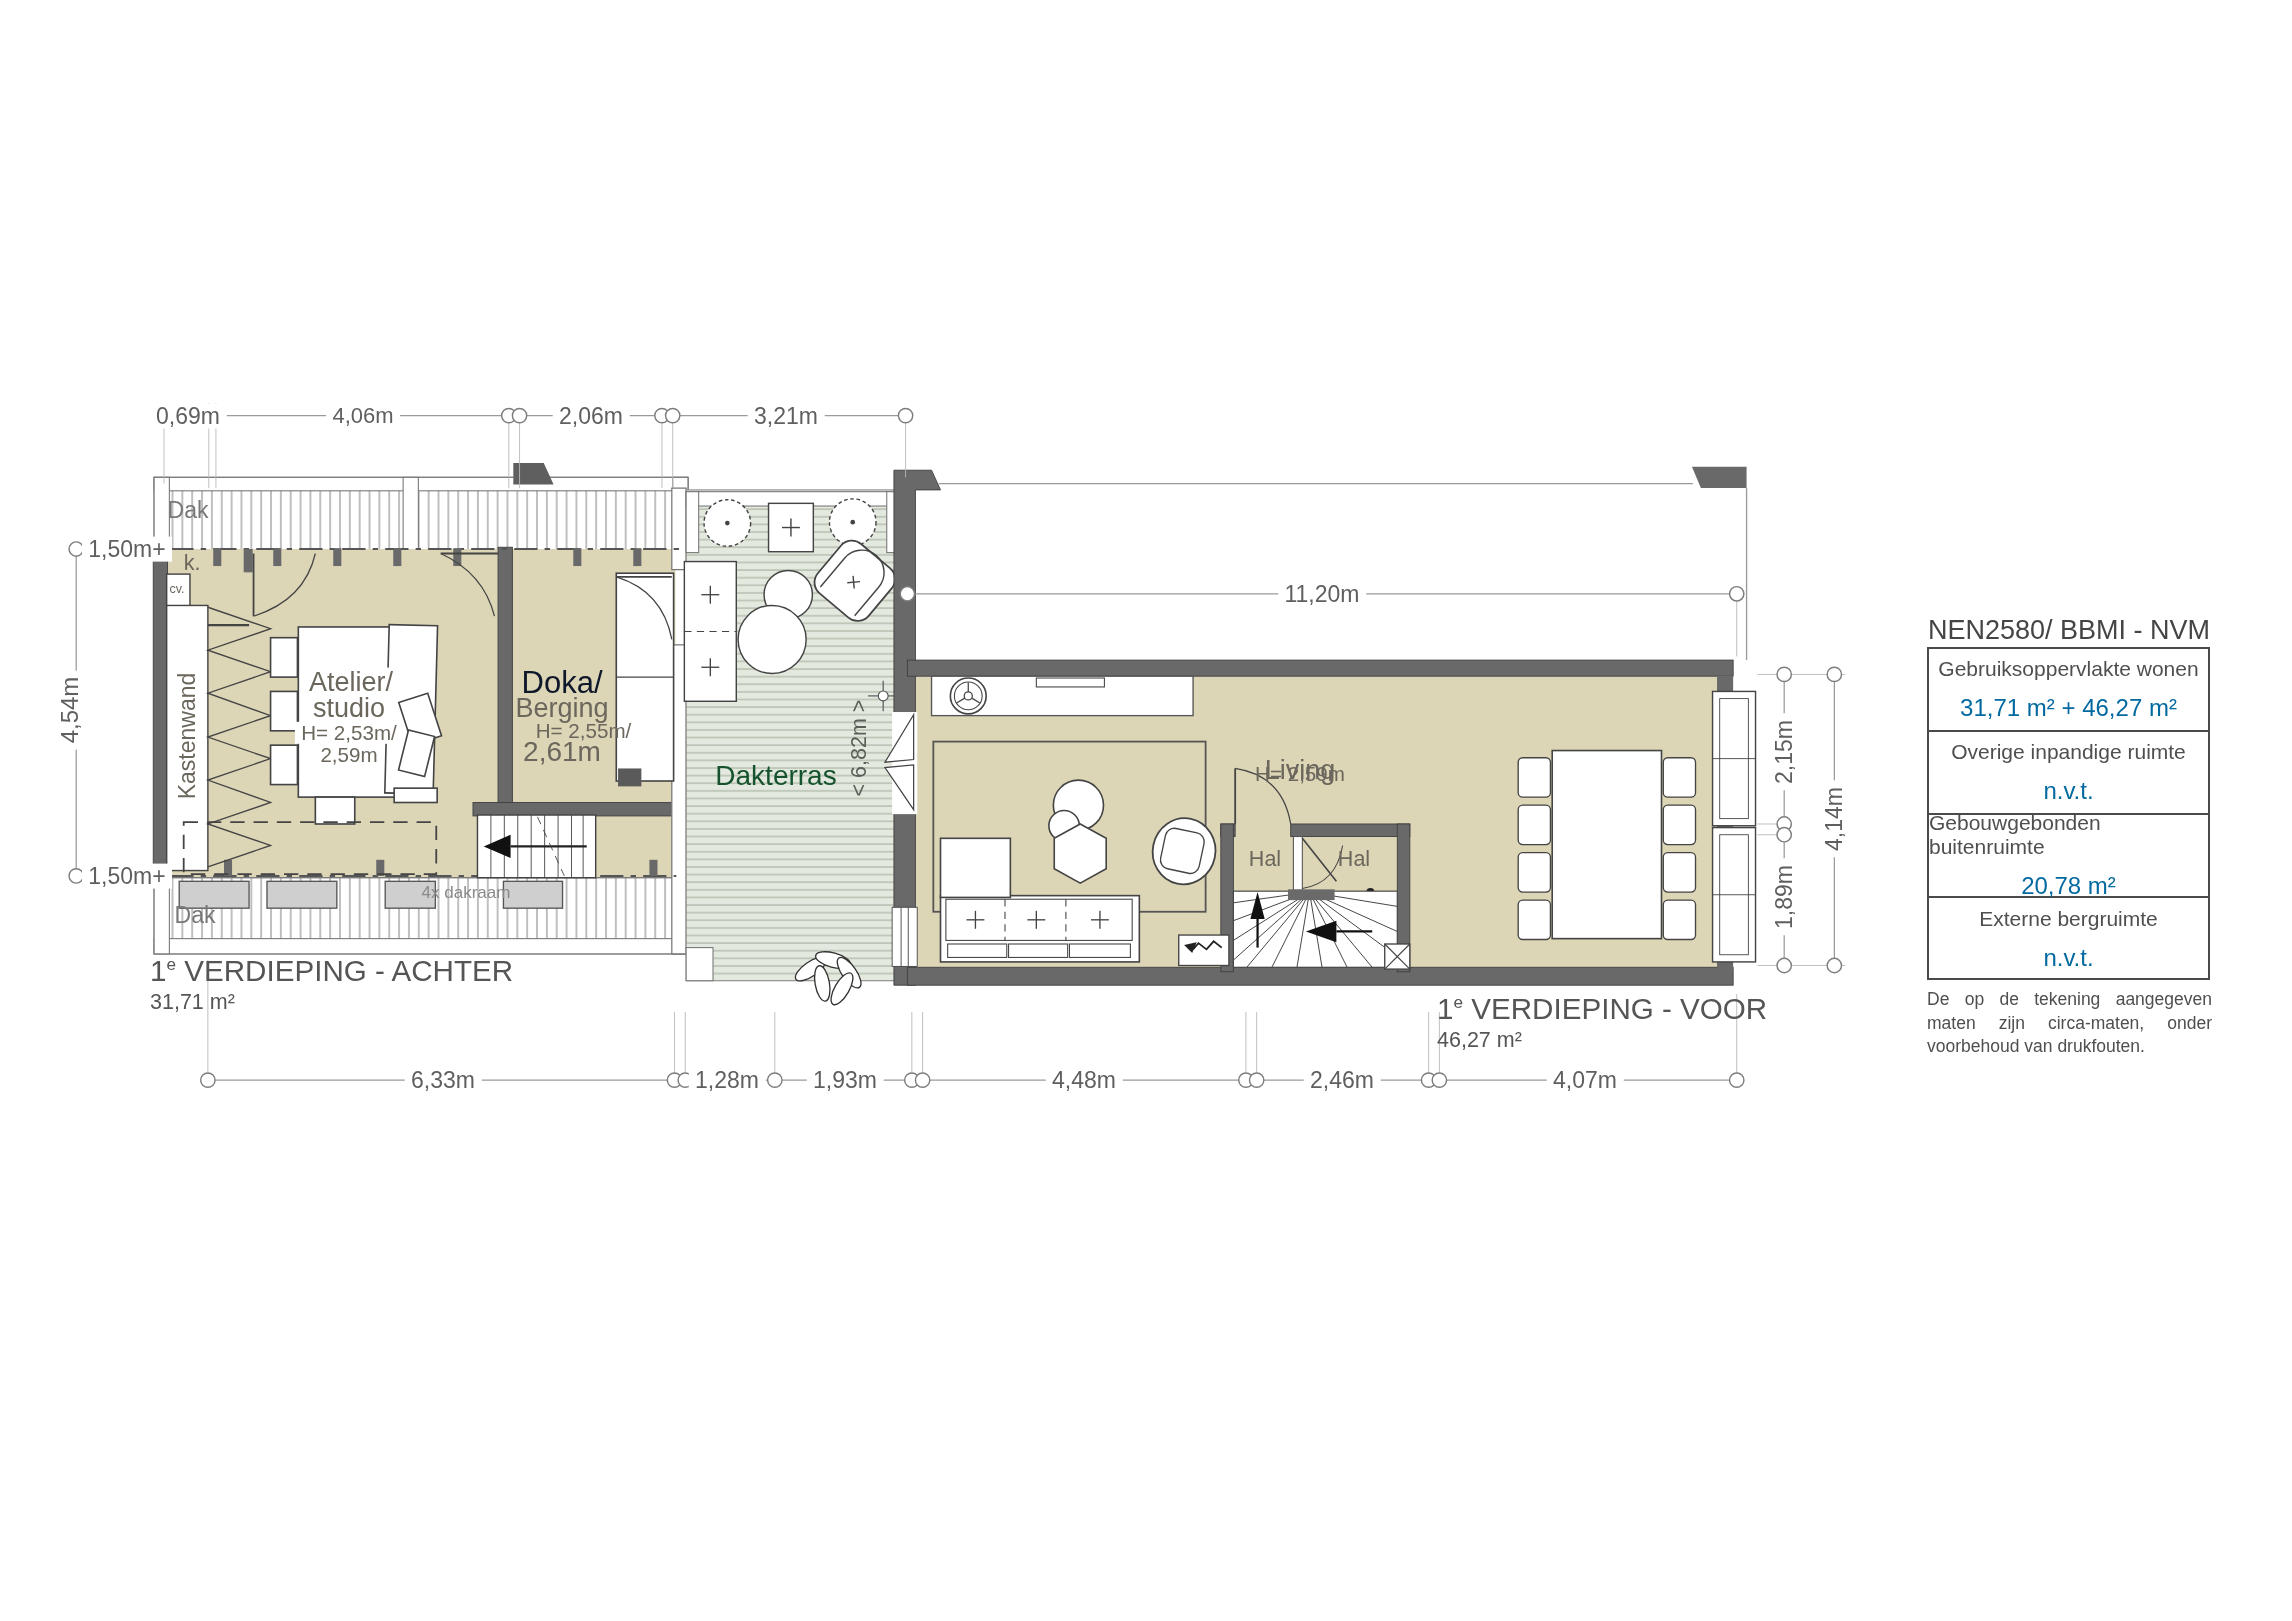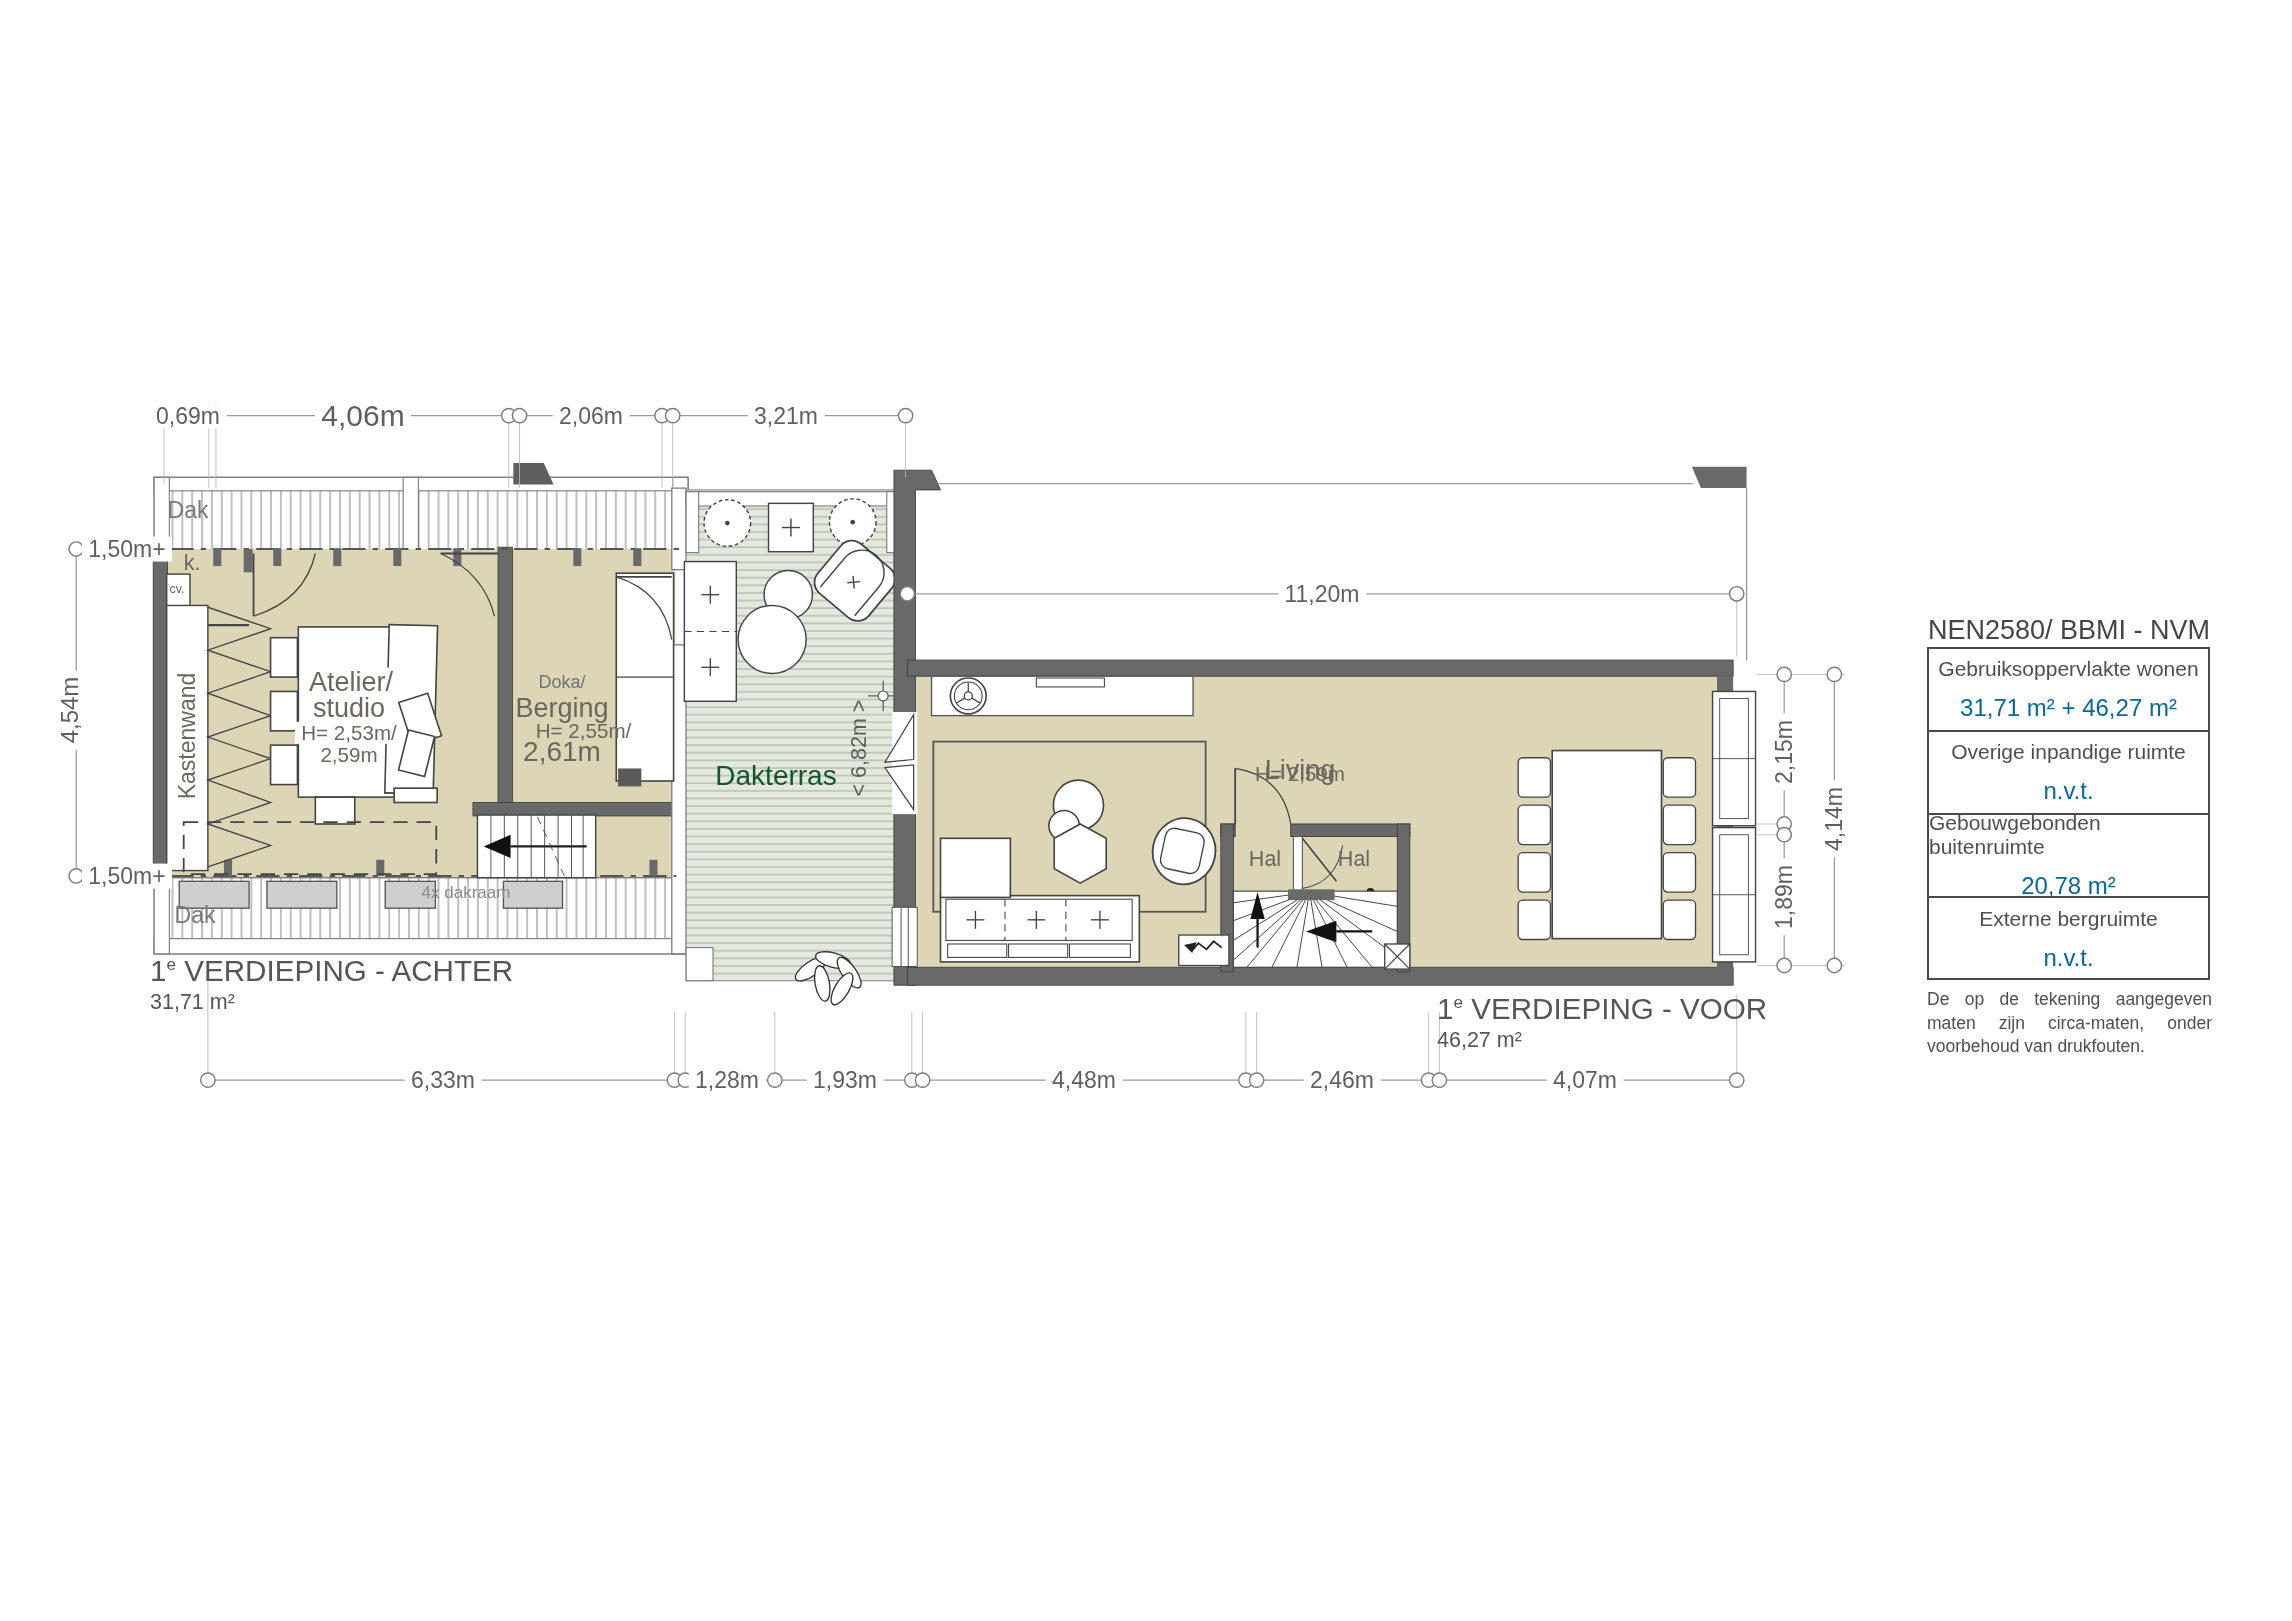--- a/index.html
+++ b/index.html
@@ -409,21 +409,21 @@
         <circle cx="1030" cy="1206" r="8"></circle>
     <circle cx="1391" cy="1206" r="8"></circle>
         <circle cx="1403" cy="1206" r="8"></circle>
     <circle cx="1595" cy="1206" r="8"></circle>
         <circle cx="1607" cy="1206" r="8"></circle>
         <circle cx="1939" cy="1206" r="8"></circle>
   </g>
 </svg>
 
 <div class="lbl bg" style="left:188px;top:416px;font-size:23px;">0,69m</div>
-<div class="lbl bg" style="left:363px;top:416px;font-size:30px;">4,06m</div>
+<div class="lbl bg" style="left:363px;top:416px;font-size:22px;">4,06m</div>
 <div class="lbl bg" style="left:591px;top:416px;font-size:23px;">2,06m</div>
 <div class="lbl bg" style="left:786px;top:416px;font-size:23px;">3,21m</div>
 
 <div class="lbl bg" style="left:1322px;top:594px;font-size:23px;">11,20m</div>
 <div class="lbl rot" style="left:860px;top:748px;font-size:21.5px;color:#5a5f58;">&lt; 6,82m &gt;</div>
 
 <div class="lbl bg" style="left:127px;top:549px;font-size:23px;">1,50m+</div>
 <div class="lbl rot bg" style="left:70px;top:710px;font-size:24px;">4,54m</div>
 <div class="lbl bg" style="left:127px;top:876px;font-size:23px;">1,50m+</div>
 
@@ -443,21 +443,21 @@
 <div class="lbl" style="left:466px;top:892px;font-size:17px;color:#8a8a8a;">4x dakraam</div>
 <div class="lbl" style="left:192px;top:564px;font-size:21.5px;color:#6b675d;">k.</div>
 <div class="lbl" style="left:177px;top:589px;font-size:12.5px;color:#6b675d;">cv.</div>
 <div class="lbl rot" style="left:187px;top:736px;font-size:23px;color:#6b675d;">Kastenwand</div>
 
 <div class="lbl bg" style="left:351px;top:682px;font-size:27px;color:#6b675d;">Atelier/</div>
 <div class="lbl bg" style="left:349px;top:708px;font-size:27px;color:#6b675d;">studio</div>
 <div class="lbl bg" style="left:349px;top:733px;font-size:20.6px;color:#6b675d;">H= 2,53m/</div>
 <div class="lbl bg" style="left:349px;top:755px;font-size:20.6px;color:#6b675d;">2,59m</div>
 
-<div class="lbl" style="left:562px;top:682px;font-size:18px;color:#737373;">Doka/</div>
+<div class="lbl" style="left:562px;top:682px;font-size:31px;color:#0f172a;">Doka/</div>
 <div class="lbl" style="left:562px;top:708px;font-size:27px;color:#6b675d;">Berging</div>
 <div class="lbl" style="left:562px;top:731px;font-size:20.6px;color:#6b675d;padding-left:43px;">H= 2,55m/</div>
 <div class="lbl" style="left:562px;top:752px;font-size:28px;color:#6b675d;">2,61m</div>
 
 <div class="lbl" style="left:776px;top:776px;font-size:28px;color:#14532d;">Dakterras</div>
 
 <div class="lbl" style="left:1300px;top:750px;font-size:27px;color:#6b675d;margin-top:20px;">Living</div>
 <div class="lbl" style="left:1300px;top:774px;font-size:20.6px;color:#6b675d;">H= 2,59m</div>
 <div class="lbl" style="left:1265px;top:860px;font-size:21.5px;color:#6b675d;">Hal</div>
 <div class="lbl" style="left:1354px;top:860px;font-size:21.5px;color:#6b675d;">Hal</div>

